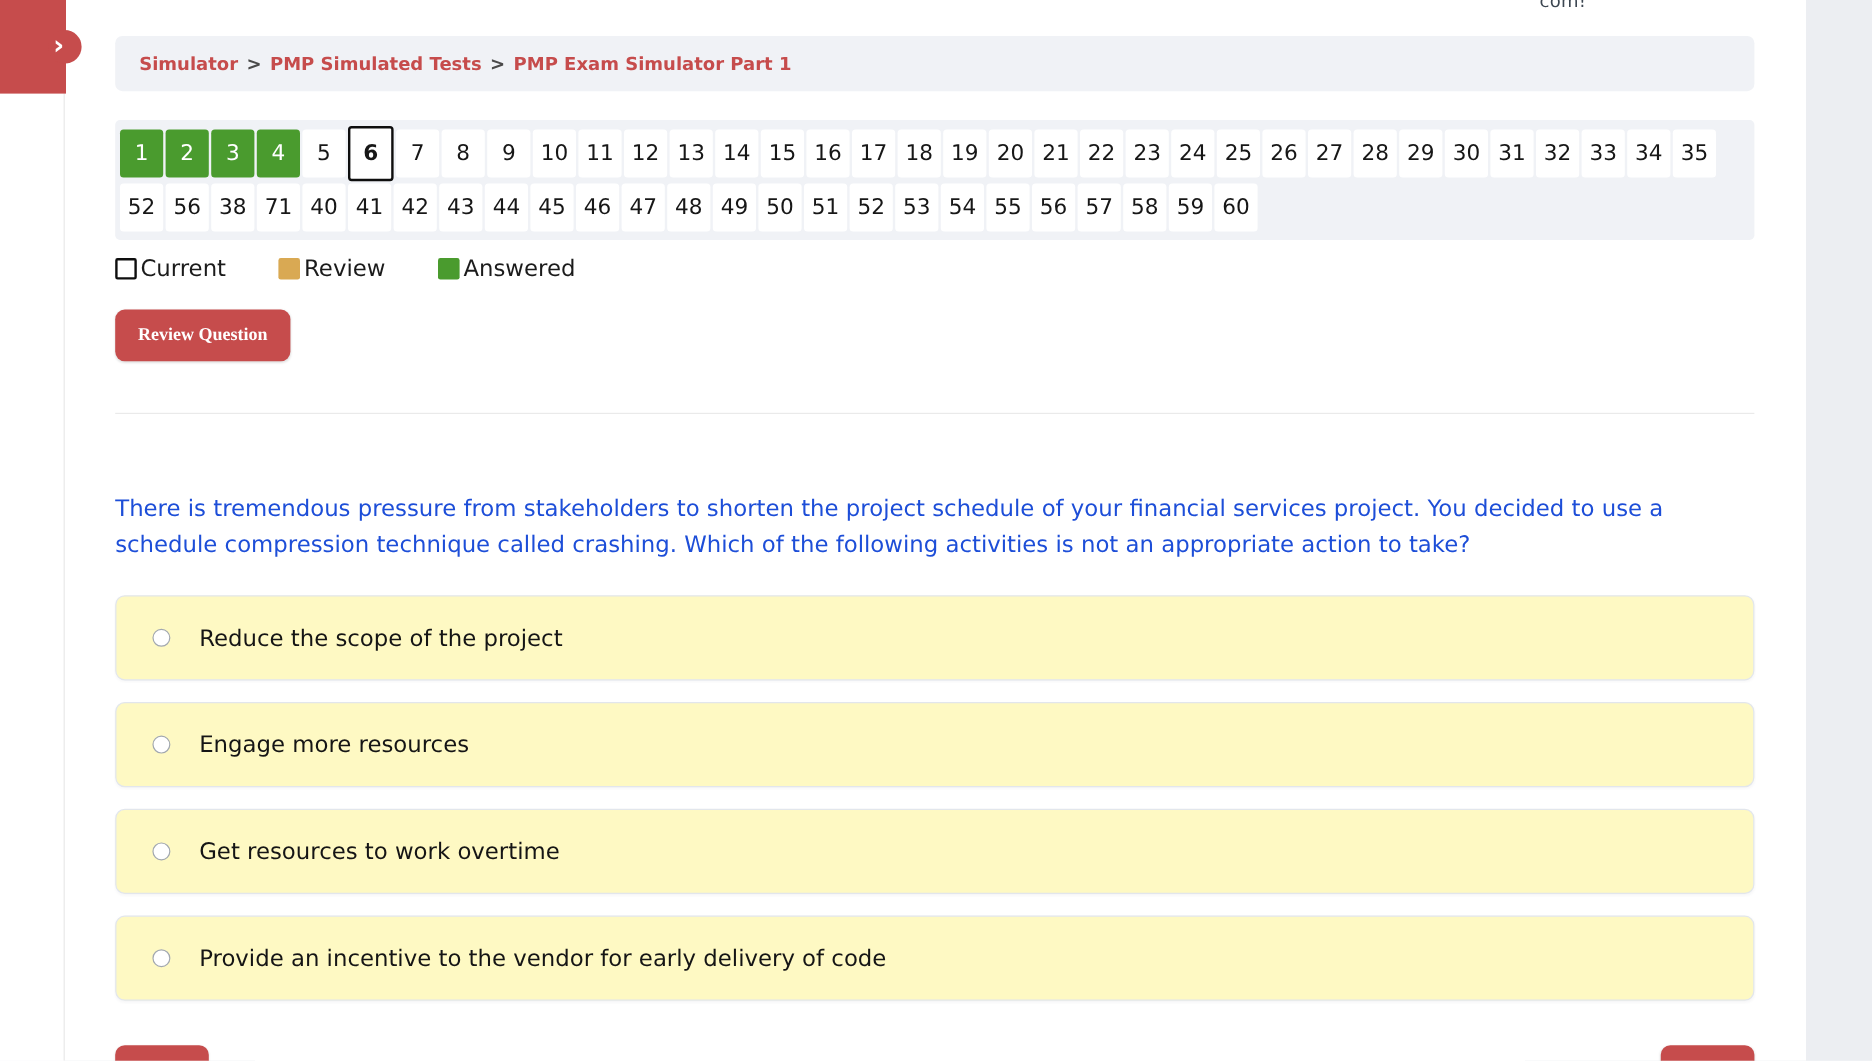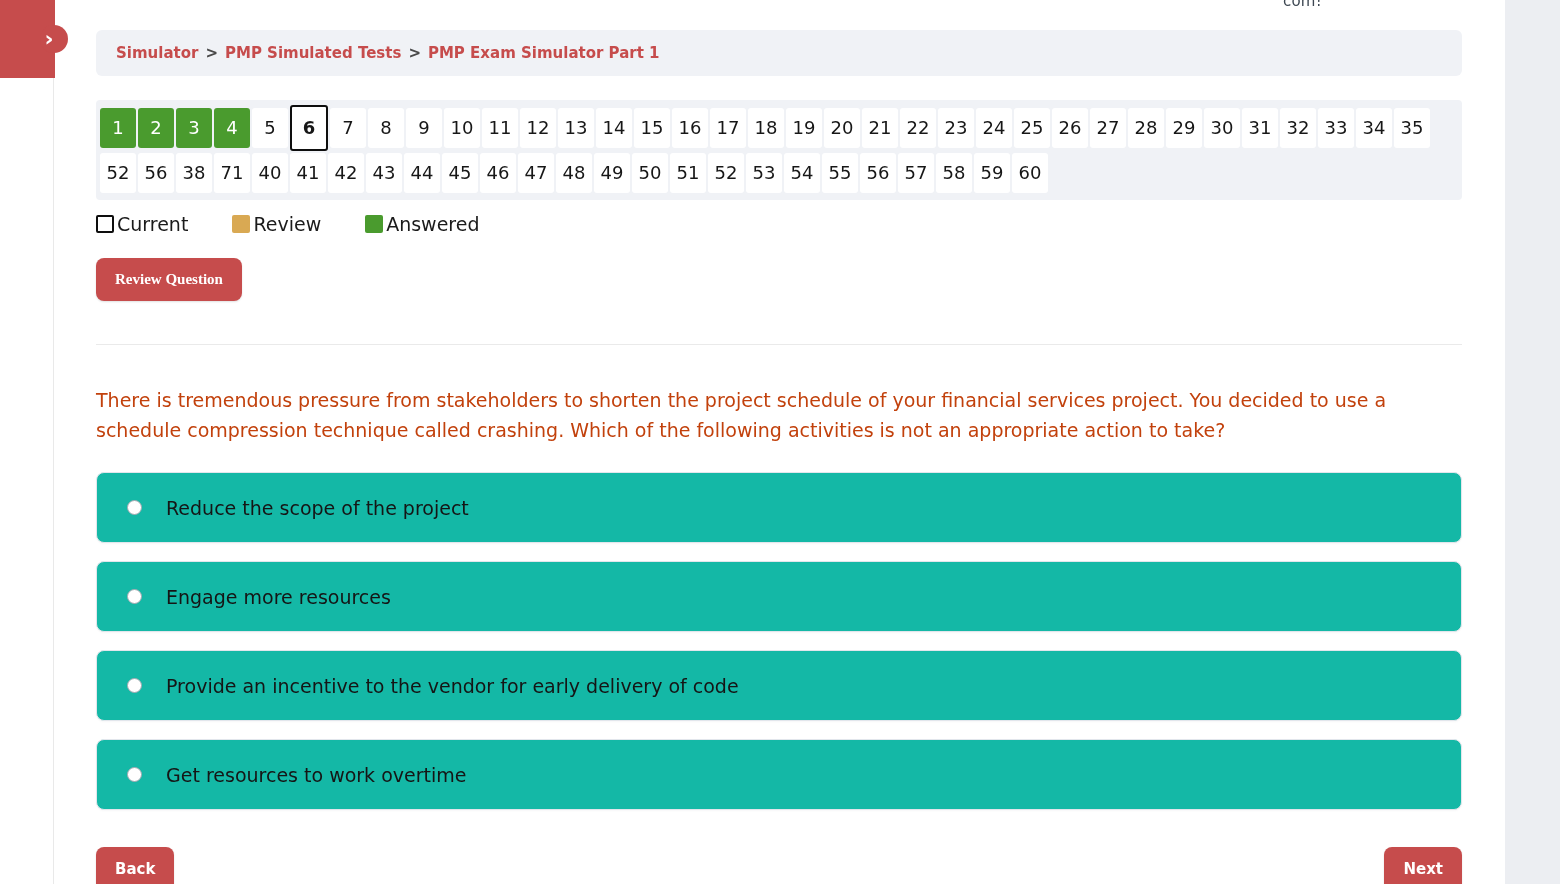--- a/index.html
+++ b/index.html
@@ -80,27 +80,27 @@
   .btn{
     display:inline-block;background:var(--accent);color:#ffffff;
     font-weight:bold;font-size:15px;border:none;border-radius:8px;
     padding:13px 19px;cursor:pointer;font-family:inherit;
     box-shadow:0 1px 2px rgba(0,0,0,.12);
   }
   .review-btn{margin-top:23px;font-family:Liberation Serif, serif;}
   .divider{margin-top:43px;border:none;border-top:1px solid #eaeaea;}
   
   .question-text{
-    margin-top:40px;font-size:19px;line-height:30px;color:#c2410c;
+    margin-top:64px;font-size:19px;line-height:30px;color:#1d4ed8;
     max-width:1360px;
   }
   
   .options{margin-top:27px;}
   .option-card{
-    height:71px;border:1px solid #e2e6ec;border-radius:8px;background:#14b8a6;
+    height:71px;border:1px solid #e2e6ec;border-radius:8px;background:#fef9c3;
     display:flex;align-items:center;padding-left:30px;margin-bottom:18px;
     cursor:pointer;box-shadow:0 1px 2px rgba(40,50,70,.04);
   }
   .radio{
     width:15px;height:15px;border:1.5px solid #a2a8b0;border-radius:50%;
     background:#ffffff;margin-right:24px;flex:0 0 auto;
   }
   .option-label{font-size:19px;color:#151515;}
   
   .nav-row{
@@ -221,25 +221,25 @@
       <div class="option-card">
         <span class="radio"></span>
         <span class="option-label">Reduce the scope of the project</span>
       </div>
       <div class="option-card">
         <span class="radio"></span>
         <span class="option-label">Engage more resources</span>
       </div>
       <div class="option-card">
         <span class="radio"></span>
+        <span class="option-label">Get resources to work overtime</span>
+      </div>
+      <div class="option-card">
+        <span class="radio"></span>
         <span class="option-label">Provide an incentive to the vendor for early delivery of code</span>
-      </div>
-      <div class="option-card">
-        <span class="radio"></span>
-        <span class="option-label">Get resources to work overtime</span>
       </div>
     </div>
 
   <div class="nav-row">
     <button class="btn">Back</button>
     <button class="btn">Next</button>
   </div>
 
 </div>
 

